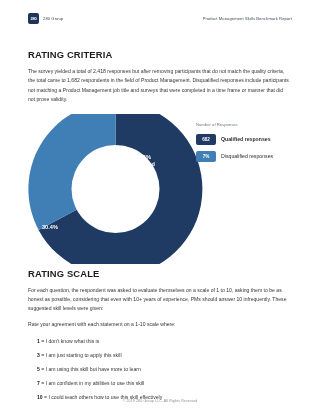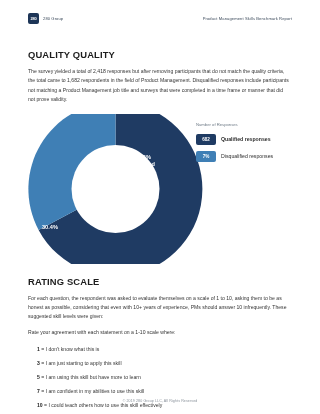--- a/index.html
+++ b/index.html
@@ -141,21 +141,21 @@
     font-weight: bold;
     color: #ffffff;
   }
   .legend-label {
     font-size: 5.2px;
     color: #2f2f2f;
   }
   .legend-label.bold { font-weight: bold; }
 
   
-  #rating-scale-section { margin-top: 12px; }
+  #rating-scale-section { margin-top: 4px; }
   .scale-intro {
     font-size: 5.1px;
     line-height: 1.8;
     color: #343434;
     margin: 7px 0 0 0;
     max-width: 270px;
   }
   .scale-list {
     margin: 9px 0 0 0;
     padding: 0;
@@ -189,21 +189,21 @@
 
   <div class="page-header">
     <div class="brand">
       <div class="brand-logo">280</div>
       <div class="brand-name">280 Group</div>
     </div>
     <div class="header-right">Product Management Skills Benchmark Report</div>
   </div>
 
   <div id="quality-criteria-section">
-    <h2 class="section-title">QUALITY QUALITY</h2>
+    <h2 class="section-title">RATING CRITERIA</h2>
     <p class="body-text">The survey yielded a total of 2,418 responses but after removing participants that do not match the quality criteria, the total came to 1,682 respondents in the field of Product Management. Disqualified responses include participants not matching a Product Management job title and surveys that were completed in a time frame or manner that did not prove validity.</p>
   </div>
 
   <div class="chart-block">
 
     <div class="donut-wrap">
       <svg class="donut-svg" width="175" height="150" viewBox="0 0 175 150">
 
         <path d="M 87.5 -12 A 87 87 0 1 1 10.6 115.9 L 87.5 75 Z" fill="#1f3b63"></path>
 

